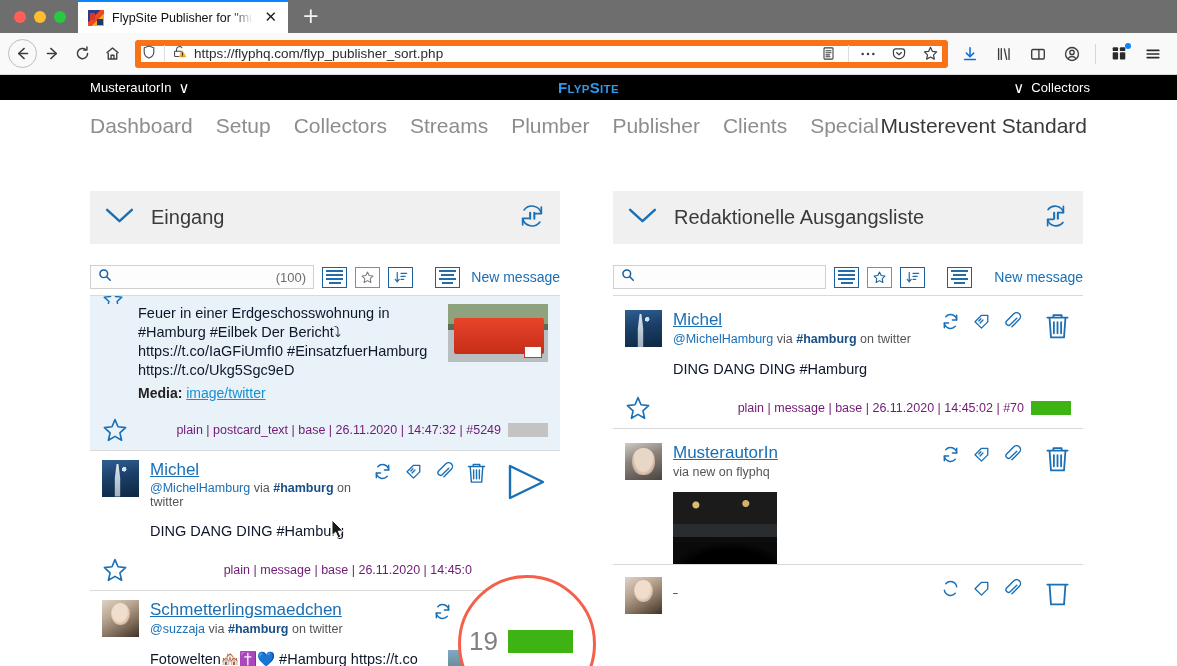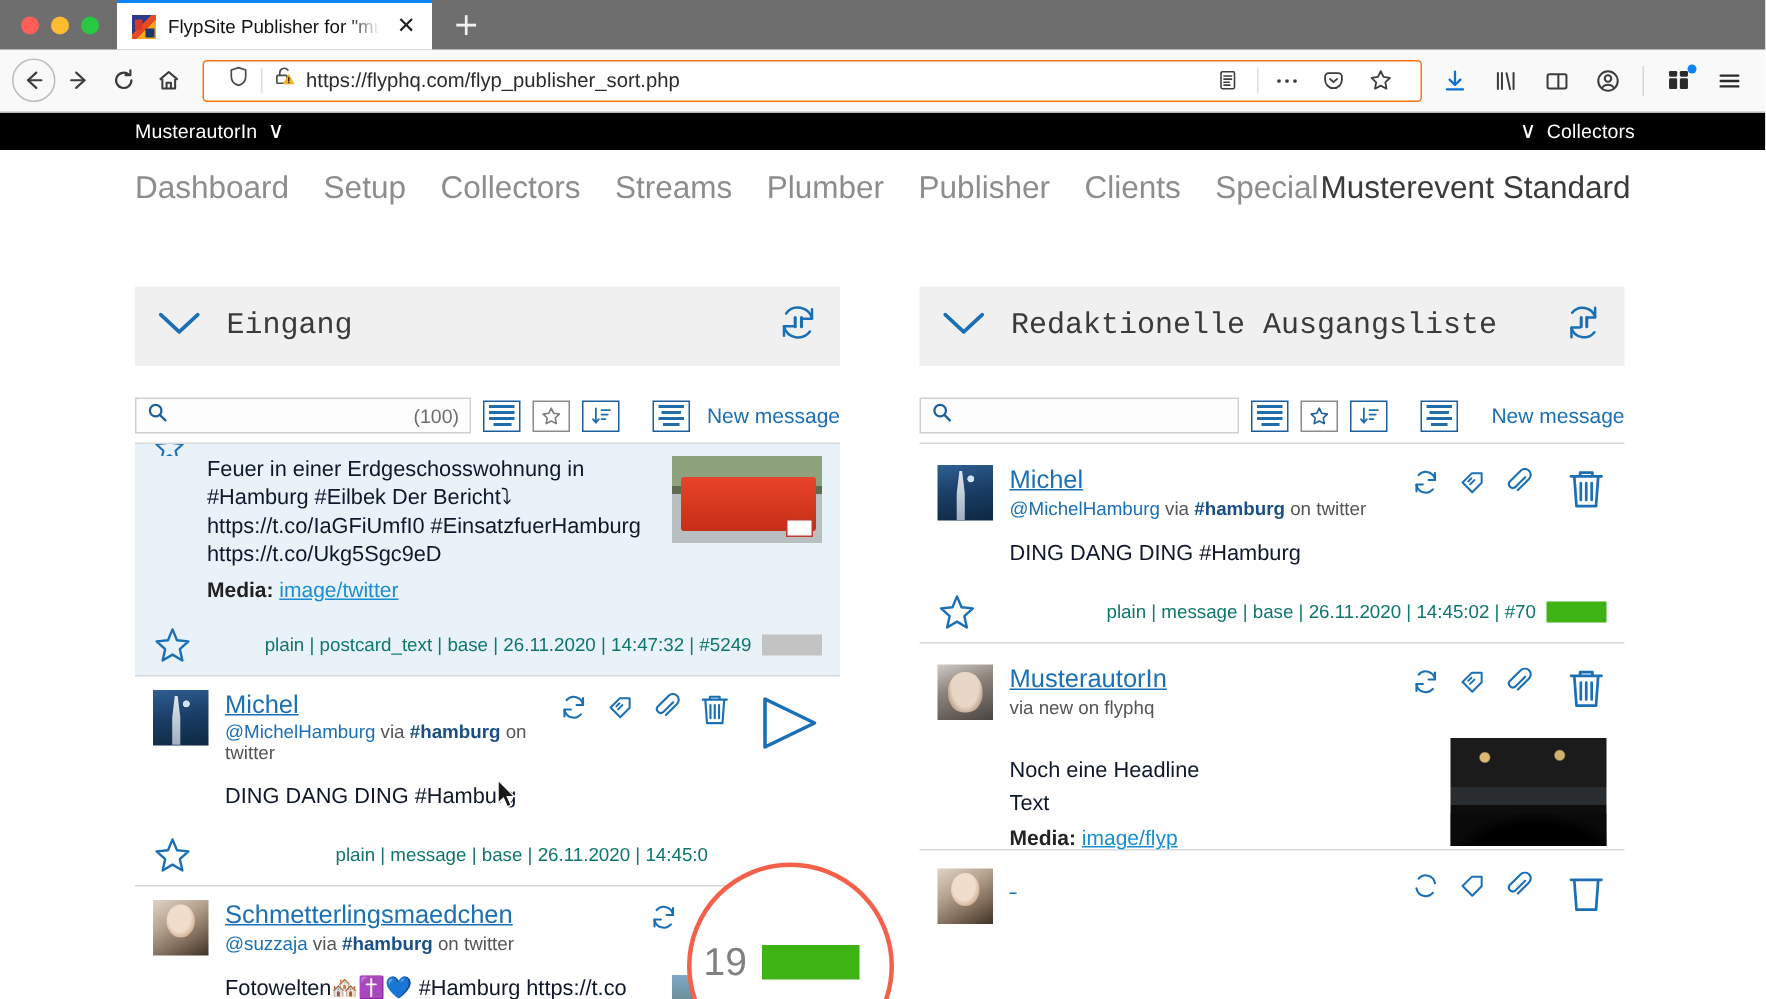--- a/index.html
+++ b/index.html
@@ -63,22 +63,22 @@
   }
   .navbtn {
     width: 30px; height: 30px; display: flex; align-items: center; justify-content: center;
     color: #3c3c3c; flex: none;
   }
   .navbtn.back {
     border: 1.2px solid #bdbdbd; border-radius: 50%; width: 29px; height: 29px;
   }
   .urlbar {
     flex: 1; height: 28px; margin: 0 6px 0 8px; background: #fff;
-    border: 1px solid #f97316; border-radius: 3px;
-    display: flex; align-items: center; padding: 0 15px; gap: 7px;
+    border: 6px solid #f97316; border-radius: 3px;
+    display: flex; align-items: center; padding: 0 0; gap: 7px;
   }
   .urlbar .sep { width: 1px; height: 17px; background: #dedee2; }
   .url-text { font-size: 13.5px; color: #2b2b2b; flex: 1; }
   .rightbtns { display: flex; align-items: center; gap: 2px; }
   .rightbtns .navbtn { width: 32px; }
   .vline { width: 1px; height: 20px; background: #d7d7db; margin: 0 5px; }
   .ext-dot {
     position: absolute; top: 4px; right: 4px;
     width: 6px; height: 6px; border-radius: 50%; background: #0a84ff;
   }
@@ -112,21 +112,20 @@
 
   .columns {
     display: flex; gap: 53px; padding: 0 90px; margin-top: 39px;
   }
   .col { width: 470px; position: relative; }
 
   .col-head {
     height: 53px; background: #f0f0f0;
     display: flex; align-items: center; padding: 0 14px;
     justify-content: space-between;
-    font-family: Liberation Mono, monospace;
   }
   .col-head-left { display: flex; align-items: center; gap: 16px; }
   .col-title { font-size: 20px; color: #3a3a3a; }
 
   .toolsrow {
     display: flex; align-items: center; gap: 8px;
     margin-top: 21px; padding-bottom: 6px;
     border-bottom: 1px solid #d9d9d9;
     position: relative;
   }
@@ -229,21 +228,21 @@
     content:''; position:absolute; left:0; right:0; bottom:0; height:22px;
     background: radial-gradient(ellipse at 55% 120%, #000 50%, transparent 70%), #0a0a0a;
   }
 
   .card-foot {
     display: flex; align-items: center; padding: 6px 12px 7px 12px; margin-top: 10px;
   }
   .star-big { width: 26px; height: 26px; color: #1a6fb5; flex: none; }
   .meta {
     margin-left: auto; display: flex; align-items: center; gap: 7px;
-    font-size: 12.5px; color: #0f766e; white-space: nowrap;
+    font-size: 12.5px; color: #701a75; white-space: nowrap;
   }
   .bar { width: 40px; height: 14px; flex: none; }
   .bar.green { background: #3eb314; }
   .bar.grey { background: #c3c3c3; }
 
   .playbtn { width: 44px; height: 40px; color: #1a6fb5; flex: none; margin-left: 4px; }
 
   
   .lens {
     position: absolute; left: 458px; top: 500px; width: 138px; height: 138px;
@@ -393,20 +392,23 @@
       </div>
     </div>
   </div>
 
   <div class="page">
 
     <div class="topbar">
       <div class="topbar-left">
         <span class="label">MusterautorIn</span>
         <span class="chev-sm">∨</span>
+      </div>
+      <div class="brand">
+        <span>F</span><span class="sm">LYP</span><span>S</span><span class="sm">ITE</span>
       </div>
       <div class="topbar-right">
         <span class="chev-sm">∨</span>
         <span class="label">Collectors</span>
       </div>
     </div>
 
     <div class="navrow">
       <div class="navlinks">
         <span class="navlink">Dashboard</span>
@@ -774,28 +776,20 @@
                   <svg width="27" height="29" viewBox="0 0 22 24" fill="none" stroke="#1a6fb5" stroke-width="1.5">
                     <path d="M2.6 4.6 H19.4" stroke-linecap="round"></path>
                     <path d="M4.4 4.6 L5.6 21 H16.4 L17.6 4.6" stroke-linejoin="round"></path>
                     <path d="M8 8.4 V17.6 M11 8.4 V17.6 M14 8.4 V17.6" stroke-linecap="round"></path>
                     <path d="M7.6 4.6 V2.6 H14.4 V4.6" stroke-linejoin="round"></path>
                   </svg>
                 </span>
               </div>
             </div>
             <div class="card-row" style="padding-left:60px;margin-top:12px;">
-              <div class="card-main">
-                <div class="body hl">Noch eine Headline</div>
-                <div class="body" style="margin-top:3px;">Text</div>
-                <div class="media-line">
-                  <b>Media:</b>
-                  <a href="#">image/flyp</a>
-                </div>
-              </div>
               <div class="thumb thumb-night"></div>
             </div>
           </div>
 
           <div class="card" style="padding-top:12px;border-bottom:none;">
             <div class="card-row">
               <div class="avatar av-schmett"></div>
               <div class="card-main">
                 <div class="name">&nbsp;</div>
               </div>

